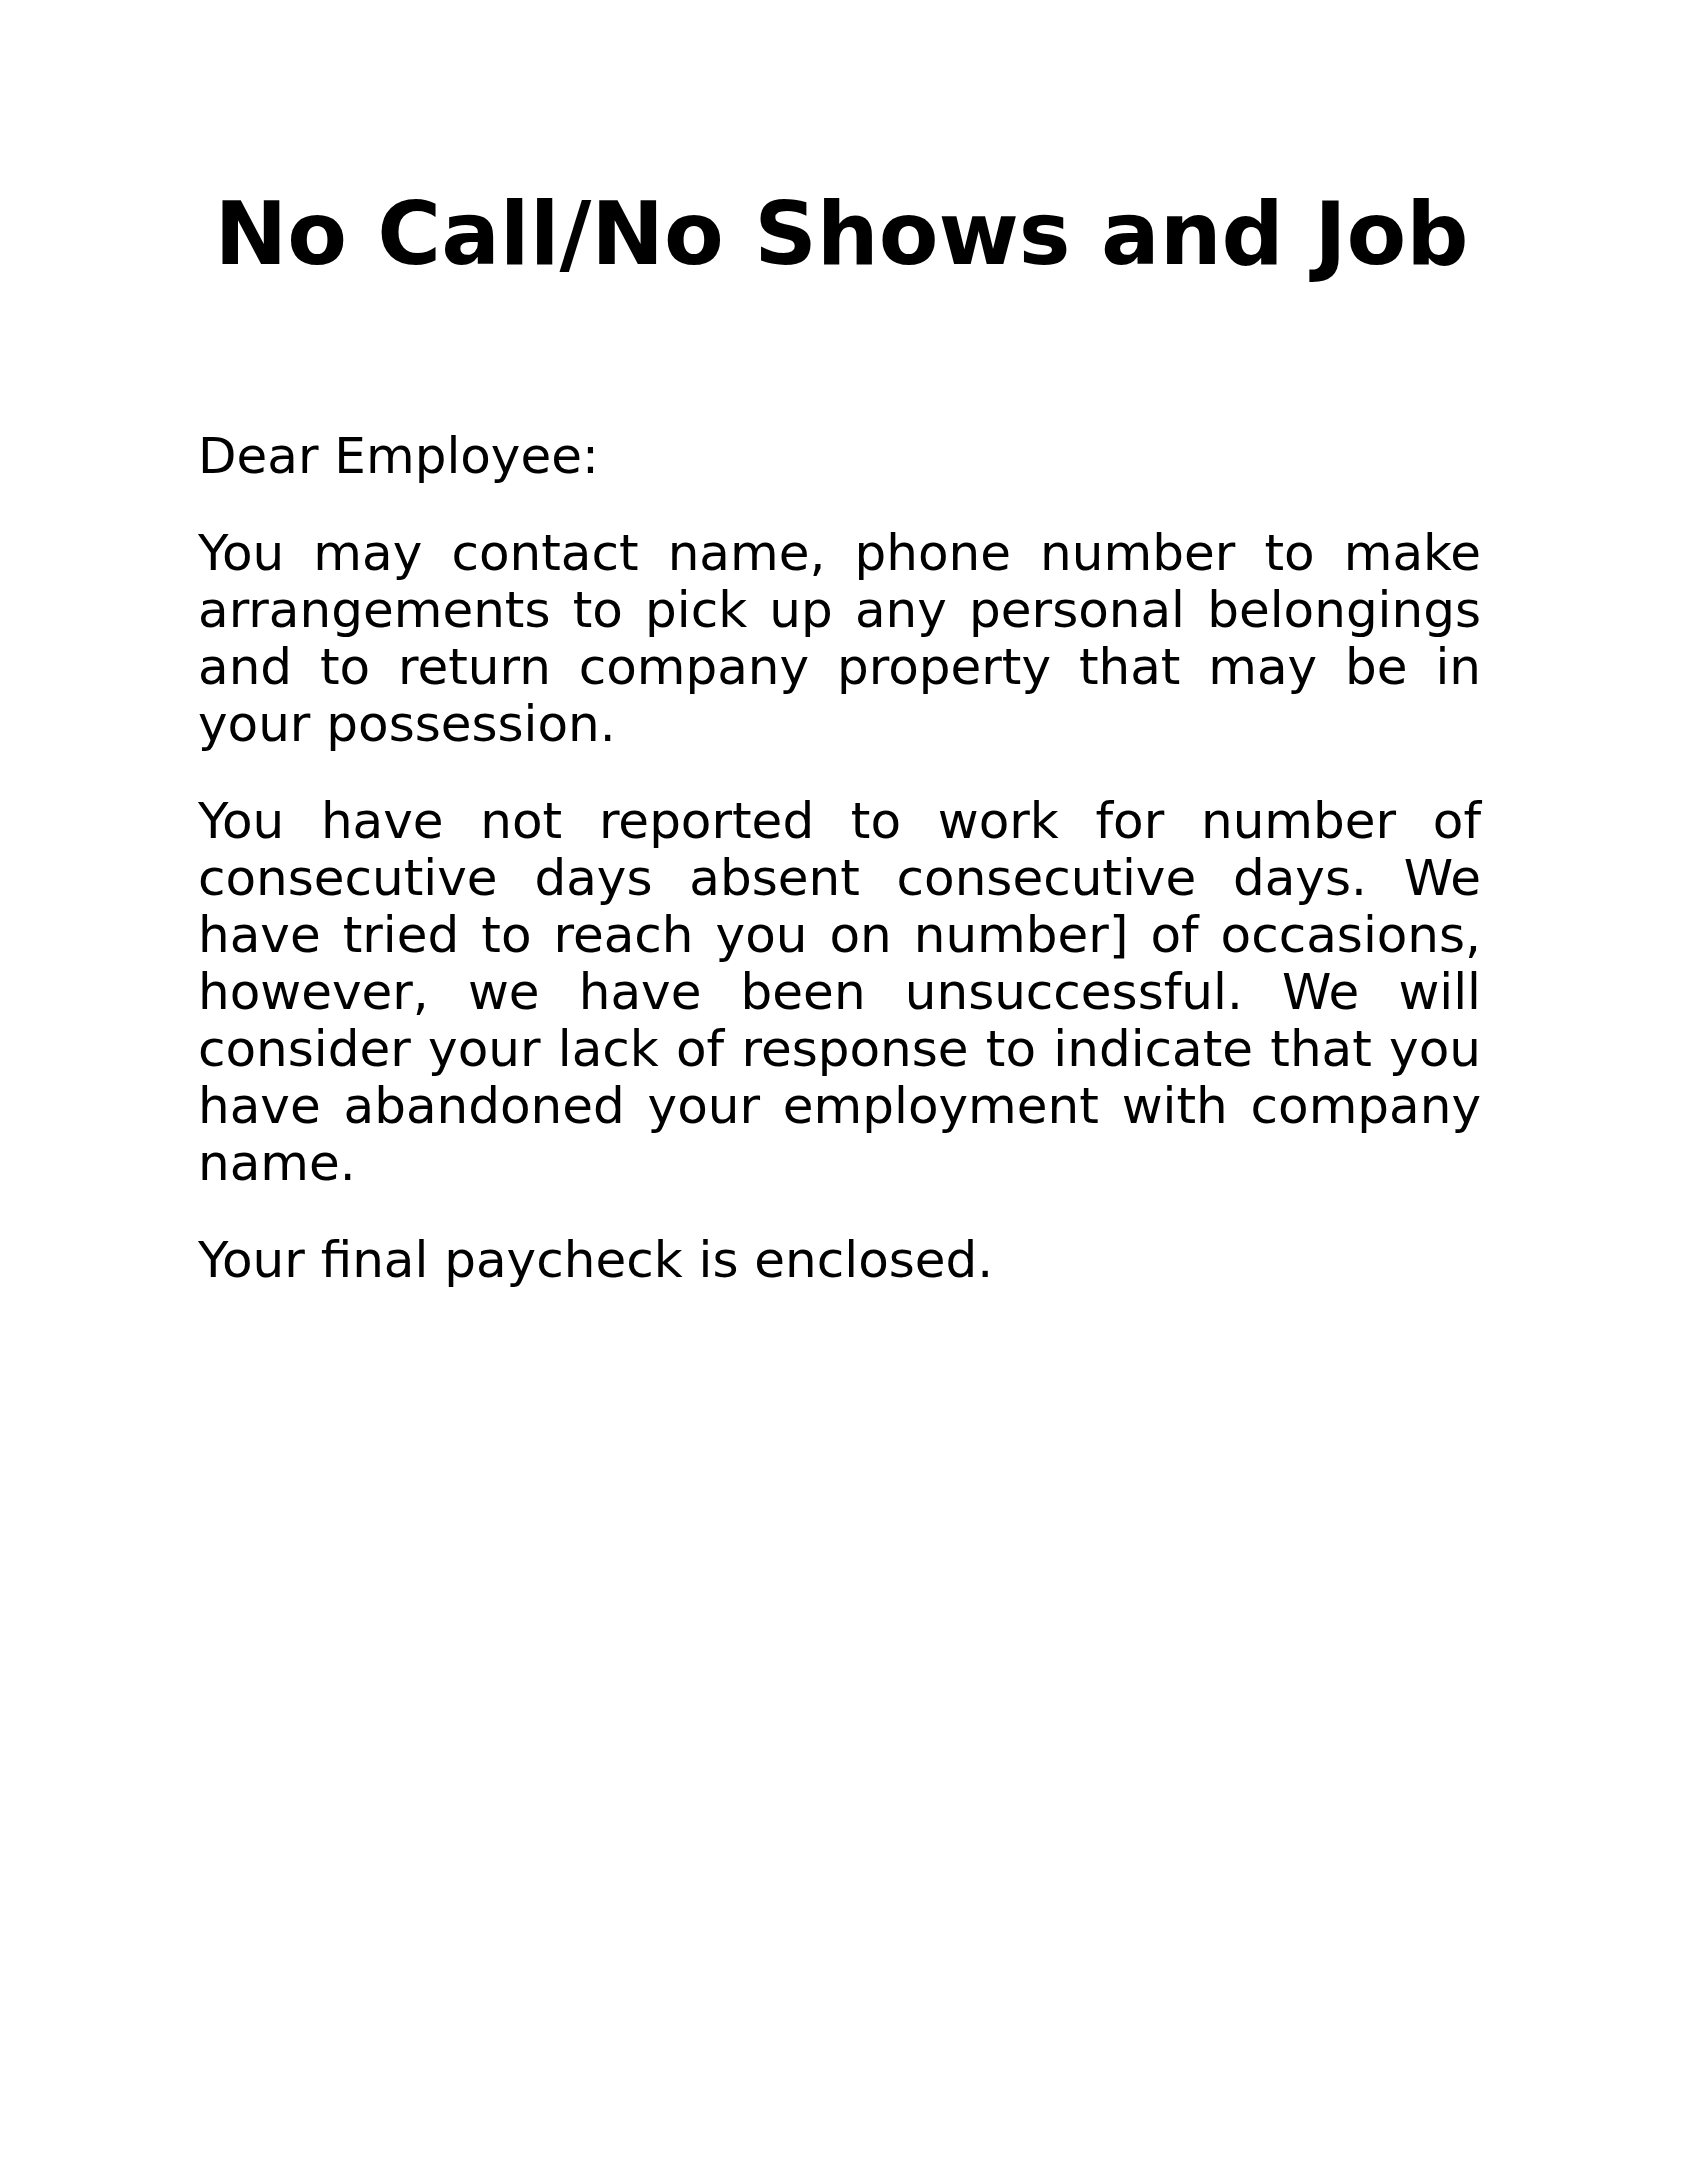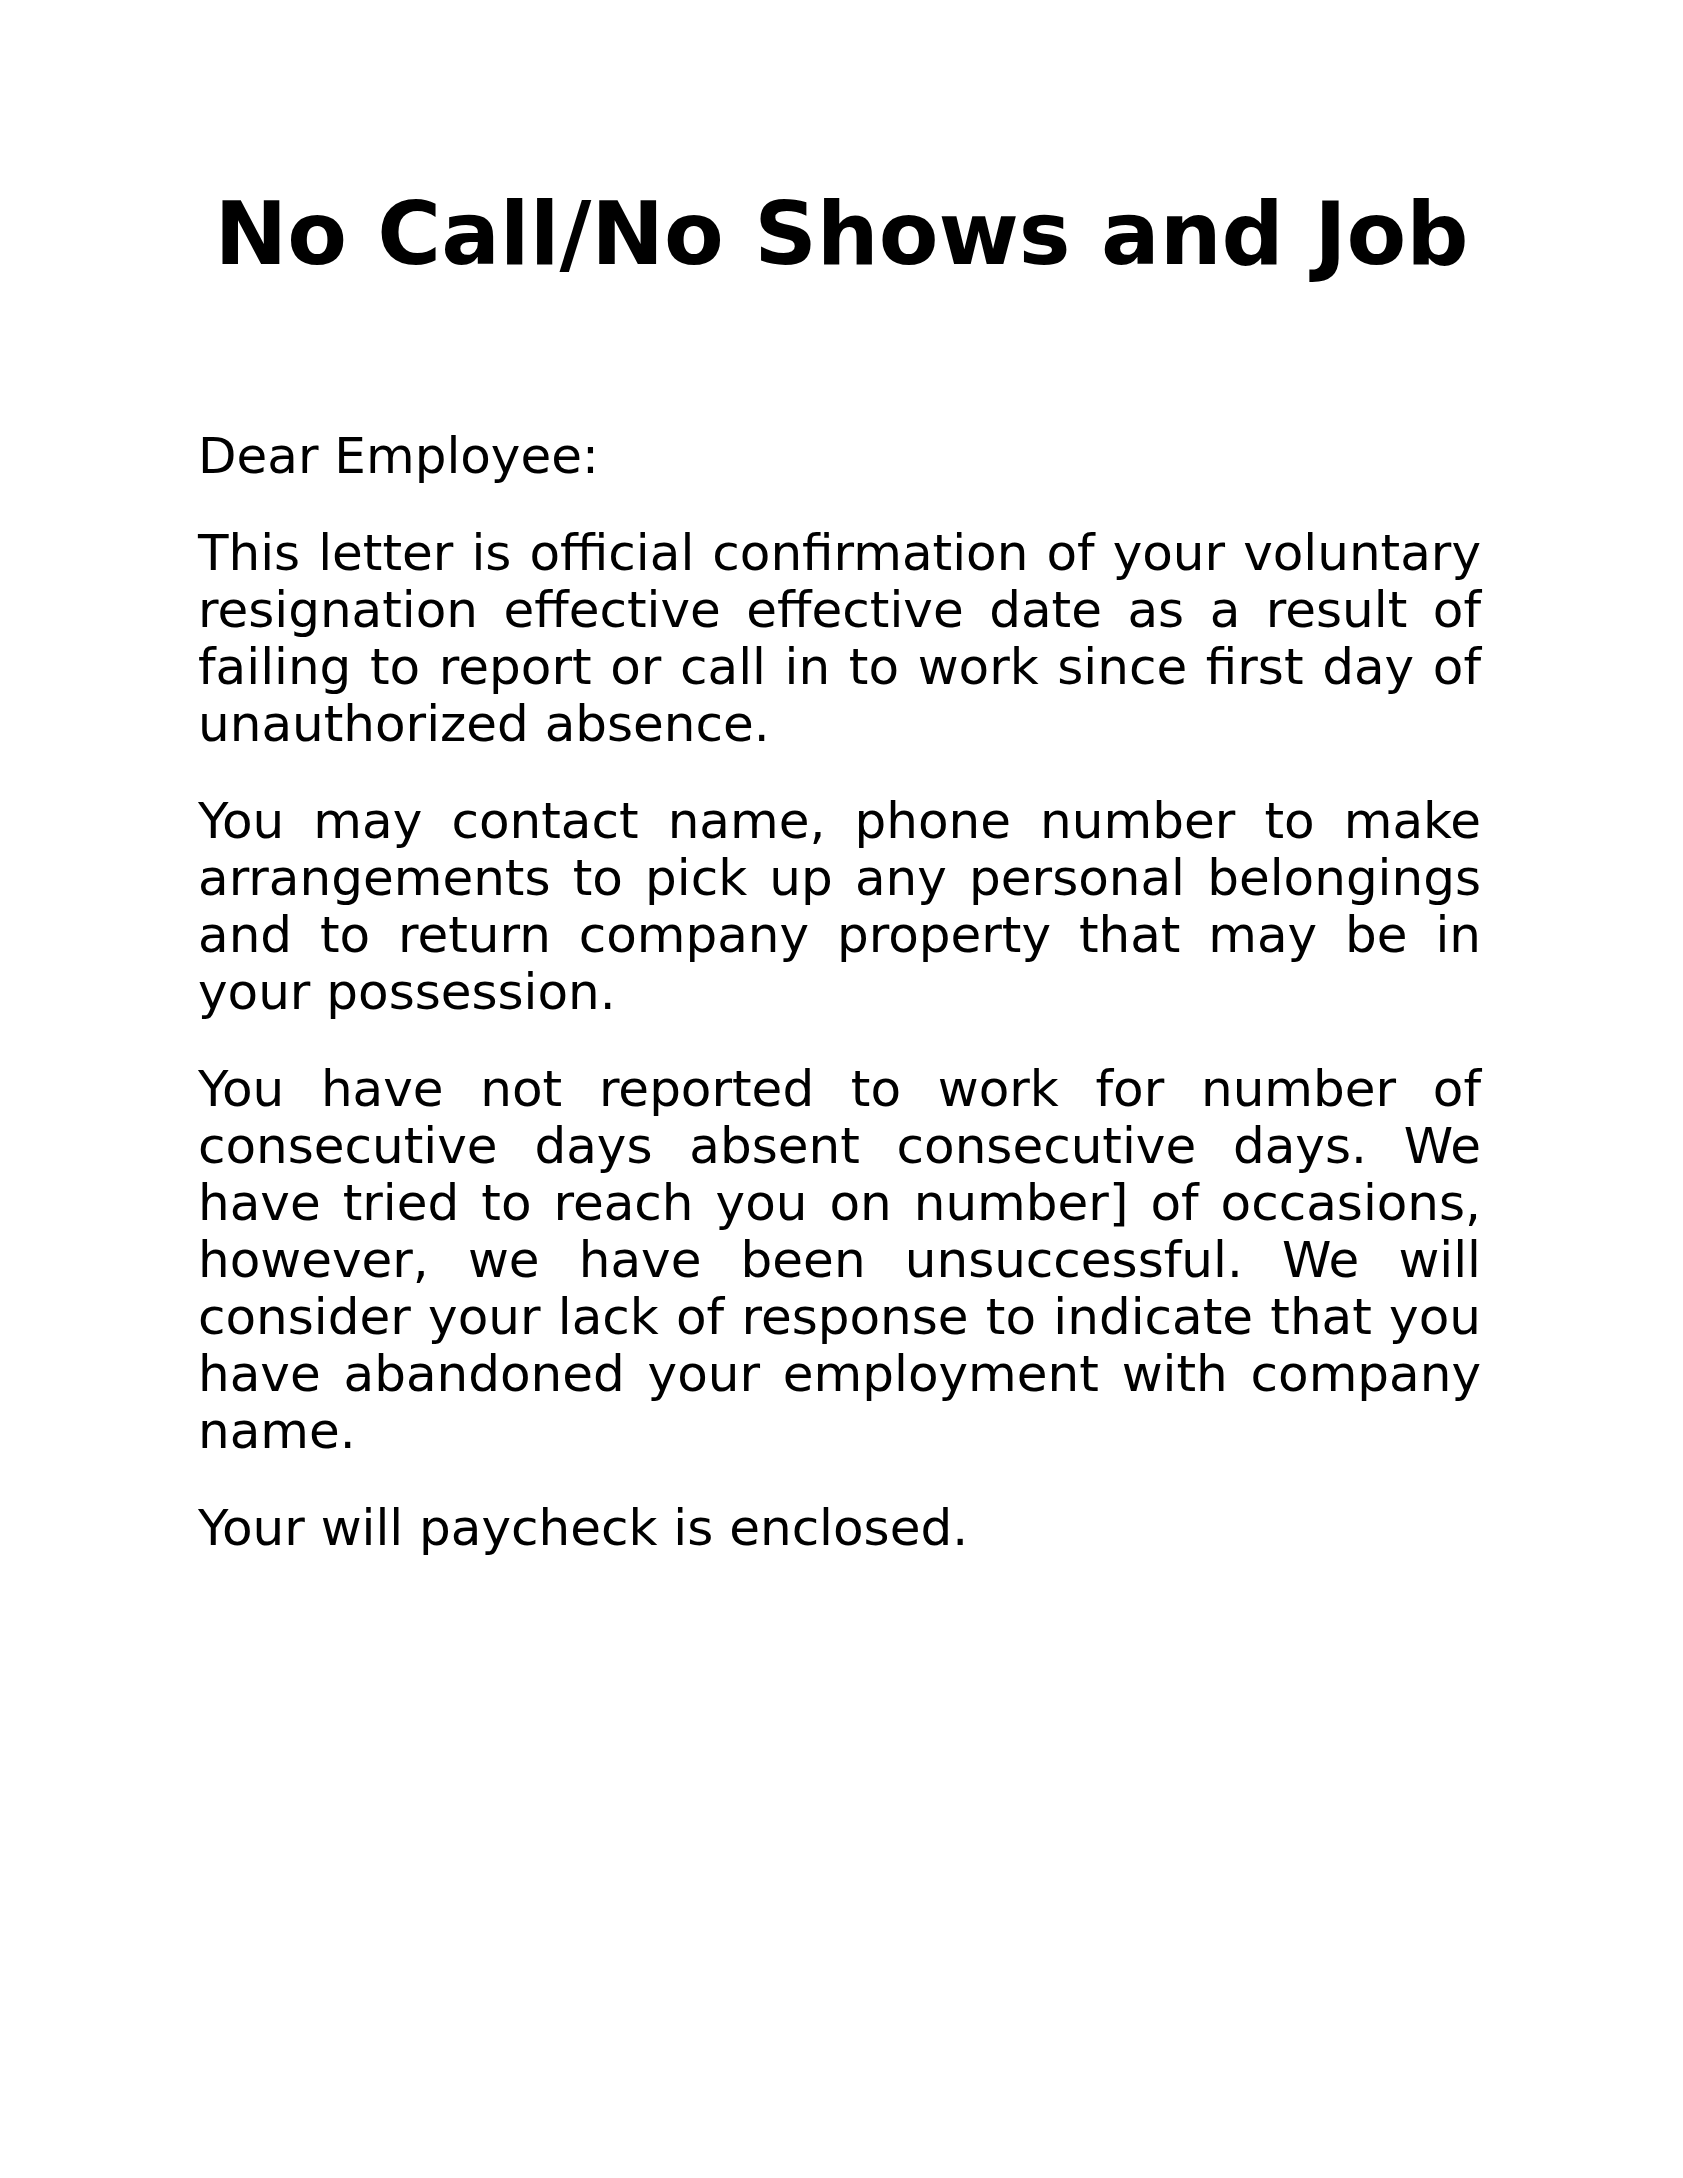--- a/index.html
+++ b/index.html
@@ -60,19 +60,18 @@
 </head>
 <body>
 
 <div class="page">
   <h1 class="title">
     <span>No Call/No Shows and Job</span>
   </h1>
 
   <div class="body">
     <p class="salutation">Dear Employee:</p>
-    <p>This letter is official confirmation of your voluntary resignation effective effective date as a result of failing to report or call in to work since first day of unauthorized absence.</p>
     <p>You may contact name, phone number to make arrangements to pick up any personal belongings and to return company property that may be in your possession.</p>
     <p>You have not reported to work for number of consecutive days absent consecutive days. We have tried to reach you on number] of occasions, however, we have been unsuccessful. We will consider your lack of response to indicate that you have abandoned your employment with company name.</p>
-    <p>Your will paycheck is enclosed.</p>
+    <p>Your final paycheck is enclosed.</p>
   </div>
 </div>
 
 
 </body></html>

